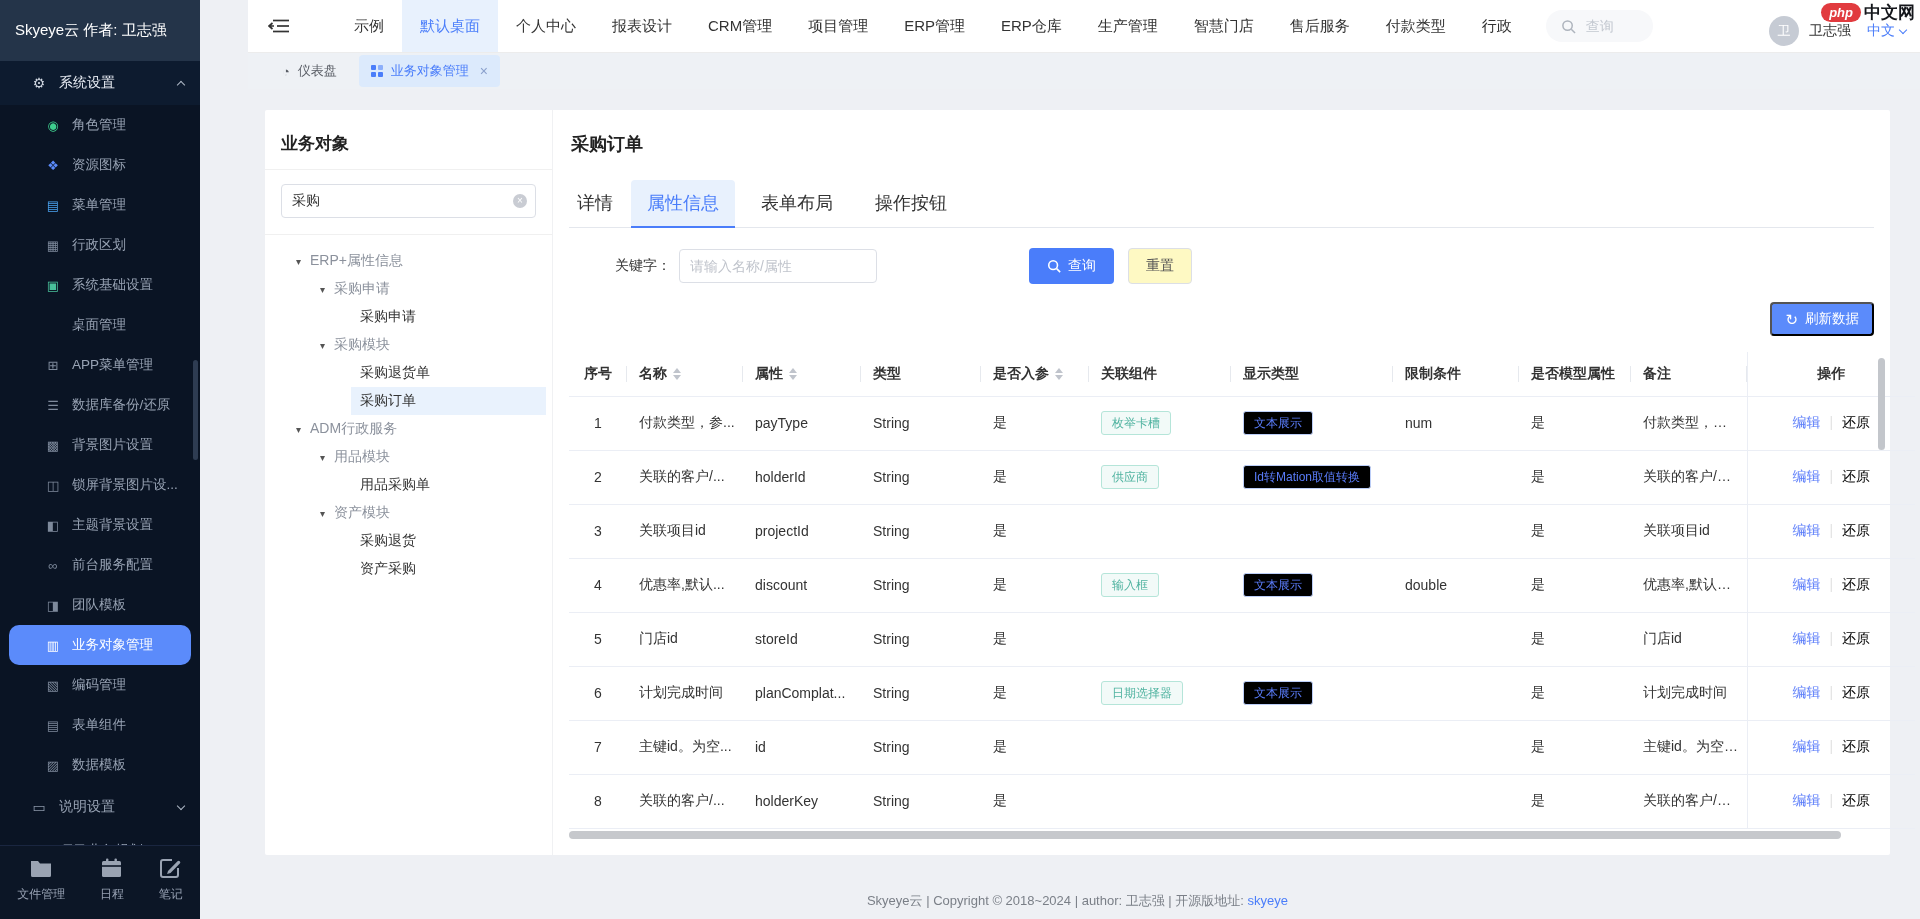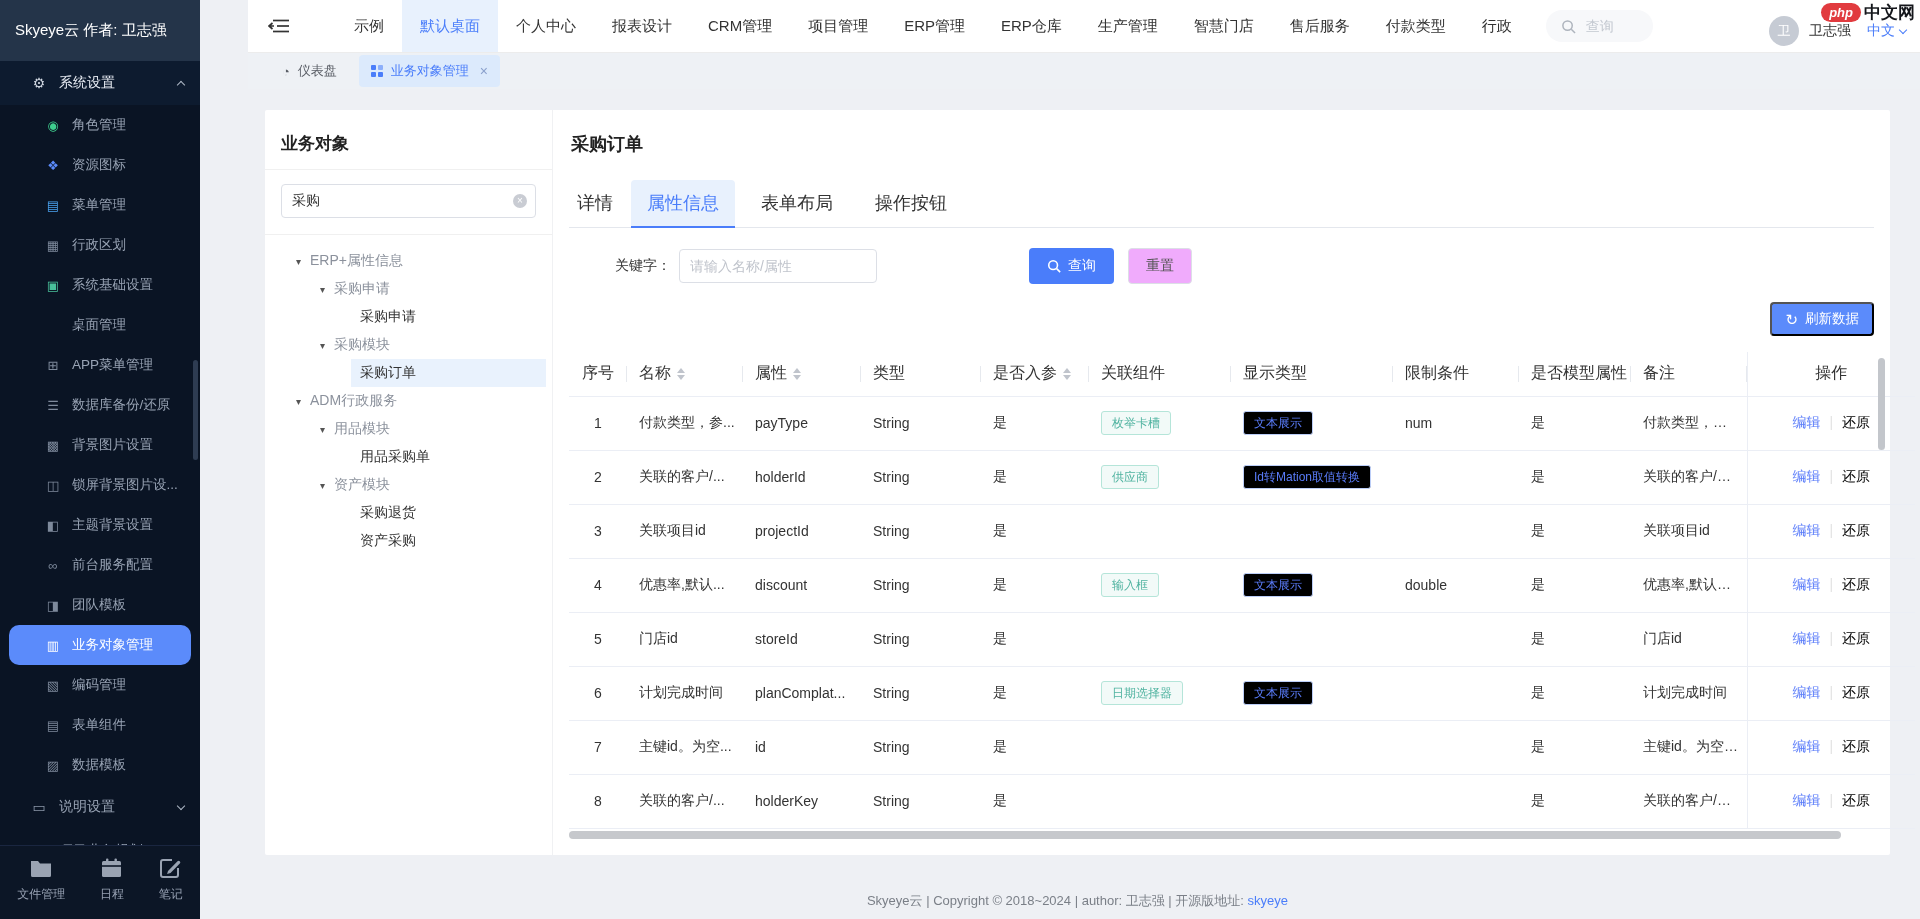--- a/index.html
+++ b/index.html
@@ -77,27 +77,27 @@
   .c-tabs { display:flex; margin-top:24px; border-bottom:1px solid #e4e7ed; gap:10px; }
   .c-tab { padding:11px 16px; font-size:18px; color:#333; border-bottom:2px solid transparent; margin-bottom:-1px; }
   .c-tab:first-child { padding:11px 8px; }
   .c-tab.active { color:#4a7dfa; background:#e8f1fd; border-radius:4px 4px 0 0; border-bottom:2px solid #4a7dfa; }
   .filter-row { display:flex; align-items:center; margin-top:20px; }
   .filter-label { font-size:14px; color:#333; margin-left:46px; }
   .filter-row input { width:198px; height:34px; border:1px solid #dcdfe6; border-radius:4px; padding:0 10px; font-size:14px; color:#333; margin-left:8px; outline:none; }
   .filter-row input::placeholder { color:#c0c4cc; }
   .btn { display:inline-flex; align-items:center; gap:7px; font-size:14px; border-radius:4px; height:36px; cursor:default; }
   .btn-primary { background:#4a7dfa; color:#fff; border:none; padding:0 18px; margin-left:152px; }
-  .btn-plain { background:#f0abfc; border:1px solid #dcdfe6; color:#555; padding:0 17px; margin-left:14px; }
+  .btn-plain { background:#fef9c3; border:1px solid #dcdfe6; color:#555; padding:0 17px; margin-left:14px; }
   .refresh-row { display:flex; justify-content:flex-end; margin-top:18px; }
   .btn-refresh { background:#5b8bfb; color:#fff; height:34px; padding:0 13px; font-size:13.5px; border-radius:4px; display:inline-flex; align-items:center; gap:7px; }
   .btn-refresh .rf { font-size:15px; line-height:1; }
   .table-wrap { margin-top:16px; }
   table { width:100%; border-collapse:collapse; table-layout:fixed; }
-  th { height:44px; font-size:16px; color:#333; font-weight:normal; text-align:left; padding:0 6px 0 12px; border-bottom:1px solid #ebeef5; position:relative; white-space:nowrap; }
+  th { height:44px; font-size:14px; color:#333; font-weight:bold; text-align:left; padding:0 6px 0 12px; border-bottom:1px solid #ebeef5; position:relative; white-space:nowrap; }
   th:not(:last-child):after { content:""; position:absolute; right:0; top:14px; height:16px; border-right:1px solid #e6e9ee; }
   td { height:54px; font-size:14px; color:#333; padding:0 8px 0 12px; border-bottom:1px solid #ebeef5; overflow:hidden; white-space:nowrap; text-overflow:ellipsis; }
   th.seq, td.seq { text-align:center; padding:0; }
   th.op, td.op { border-left:1px solid #ebeef5; text-align:center; padding:0; }
   .sort { display:inline-flex; flex-direction:column; gap:2px; margin-left:6px; vertical-align:middle; }
   .sort i { width:0; height:0; border-left:4px solid transparent; border-right:4px solid transparent; }
   .sort .s-up { border-bottom:5px solid #c0c4cc; }
   .sort .s-dn { border-top:5px solid #c0c4cc; }
   .tag { display:inline-block; font-size:12px; padding:5px 10px; border-radius:3px; line-height:1; }
   .tag-teal { color:#50b3a0; background:#f2faf8; border:1px solid #b5e5d9; }
@@ -314,20 +314,23 @@
             <div class="tree-row lv2">
               <span class="caret">▾</span>
               <span>采购申请</span>
             </div>
             <div class="tree-row lv3 leaf">
               <span class="lbl">采购申请</span>
             </div>
             <div class="tree-row lv2">
               <span class="caret">▾</span>
               <span>采购模块</span>
+            </div>
+            <div class="tree-row lv3 leaf">
+              <span class="lbl">采购退货单</span>
             </div>
             <div class="tree-row lv3 leaf selected">
               <span class="lbl">采购订单</span>
             </div>
             <div class="tree-row lv1">
               <span class="caret">▾</span>
               <span>ADM行政服务</span>
             </div>
             <div class="tree-row lv2">
               <span class="caret">▾</span>

